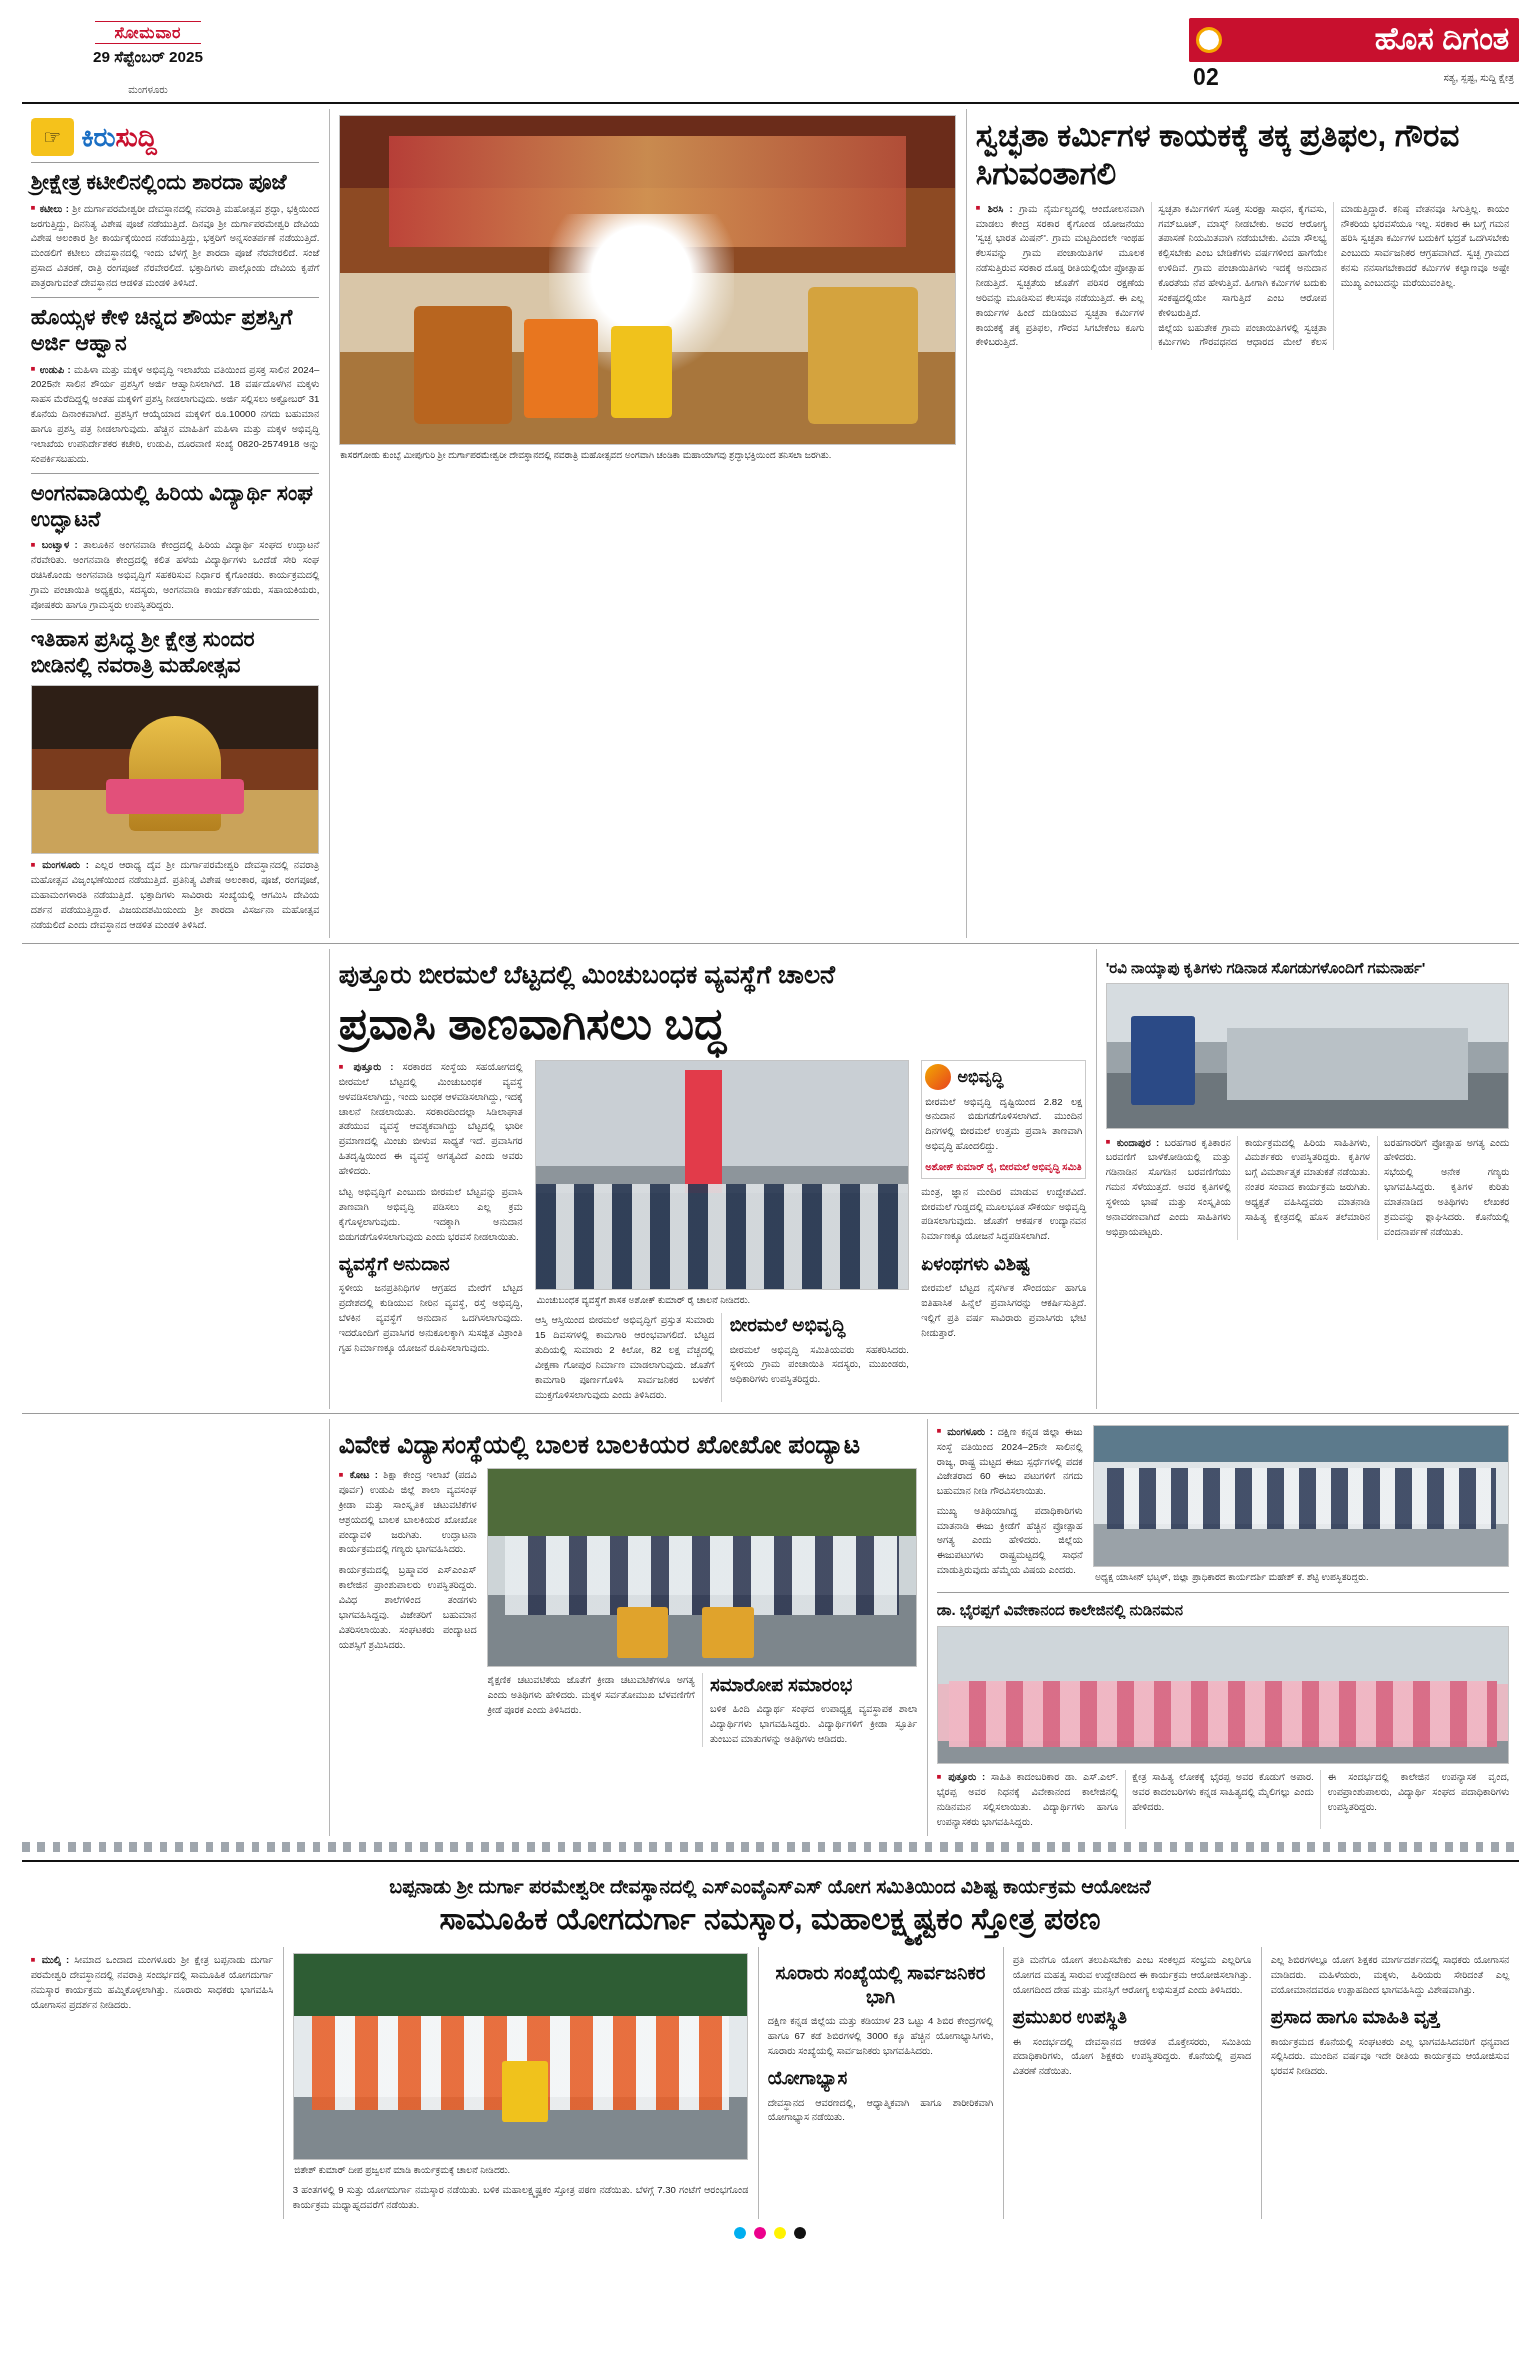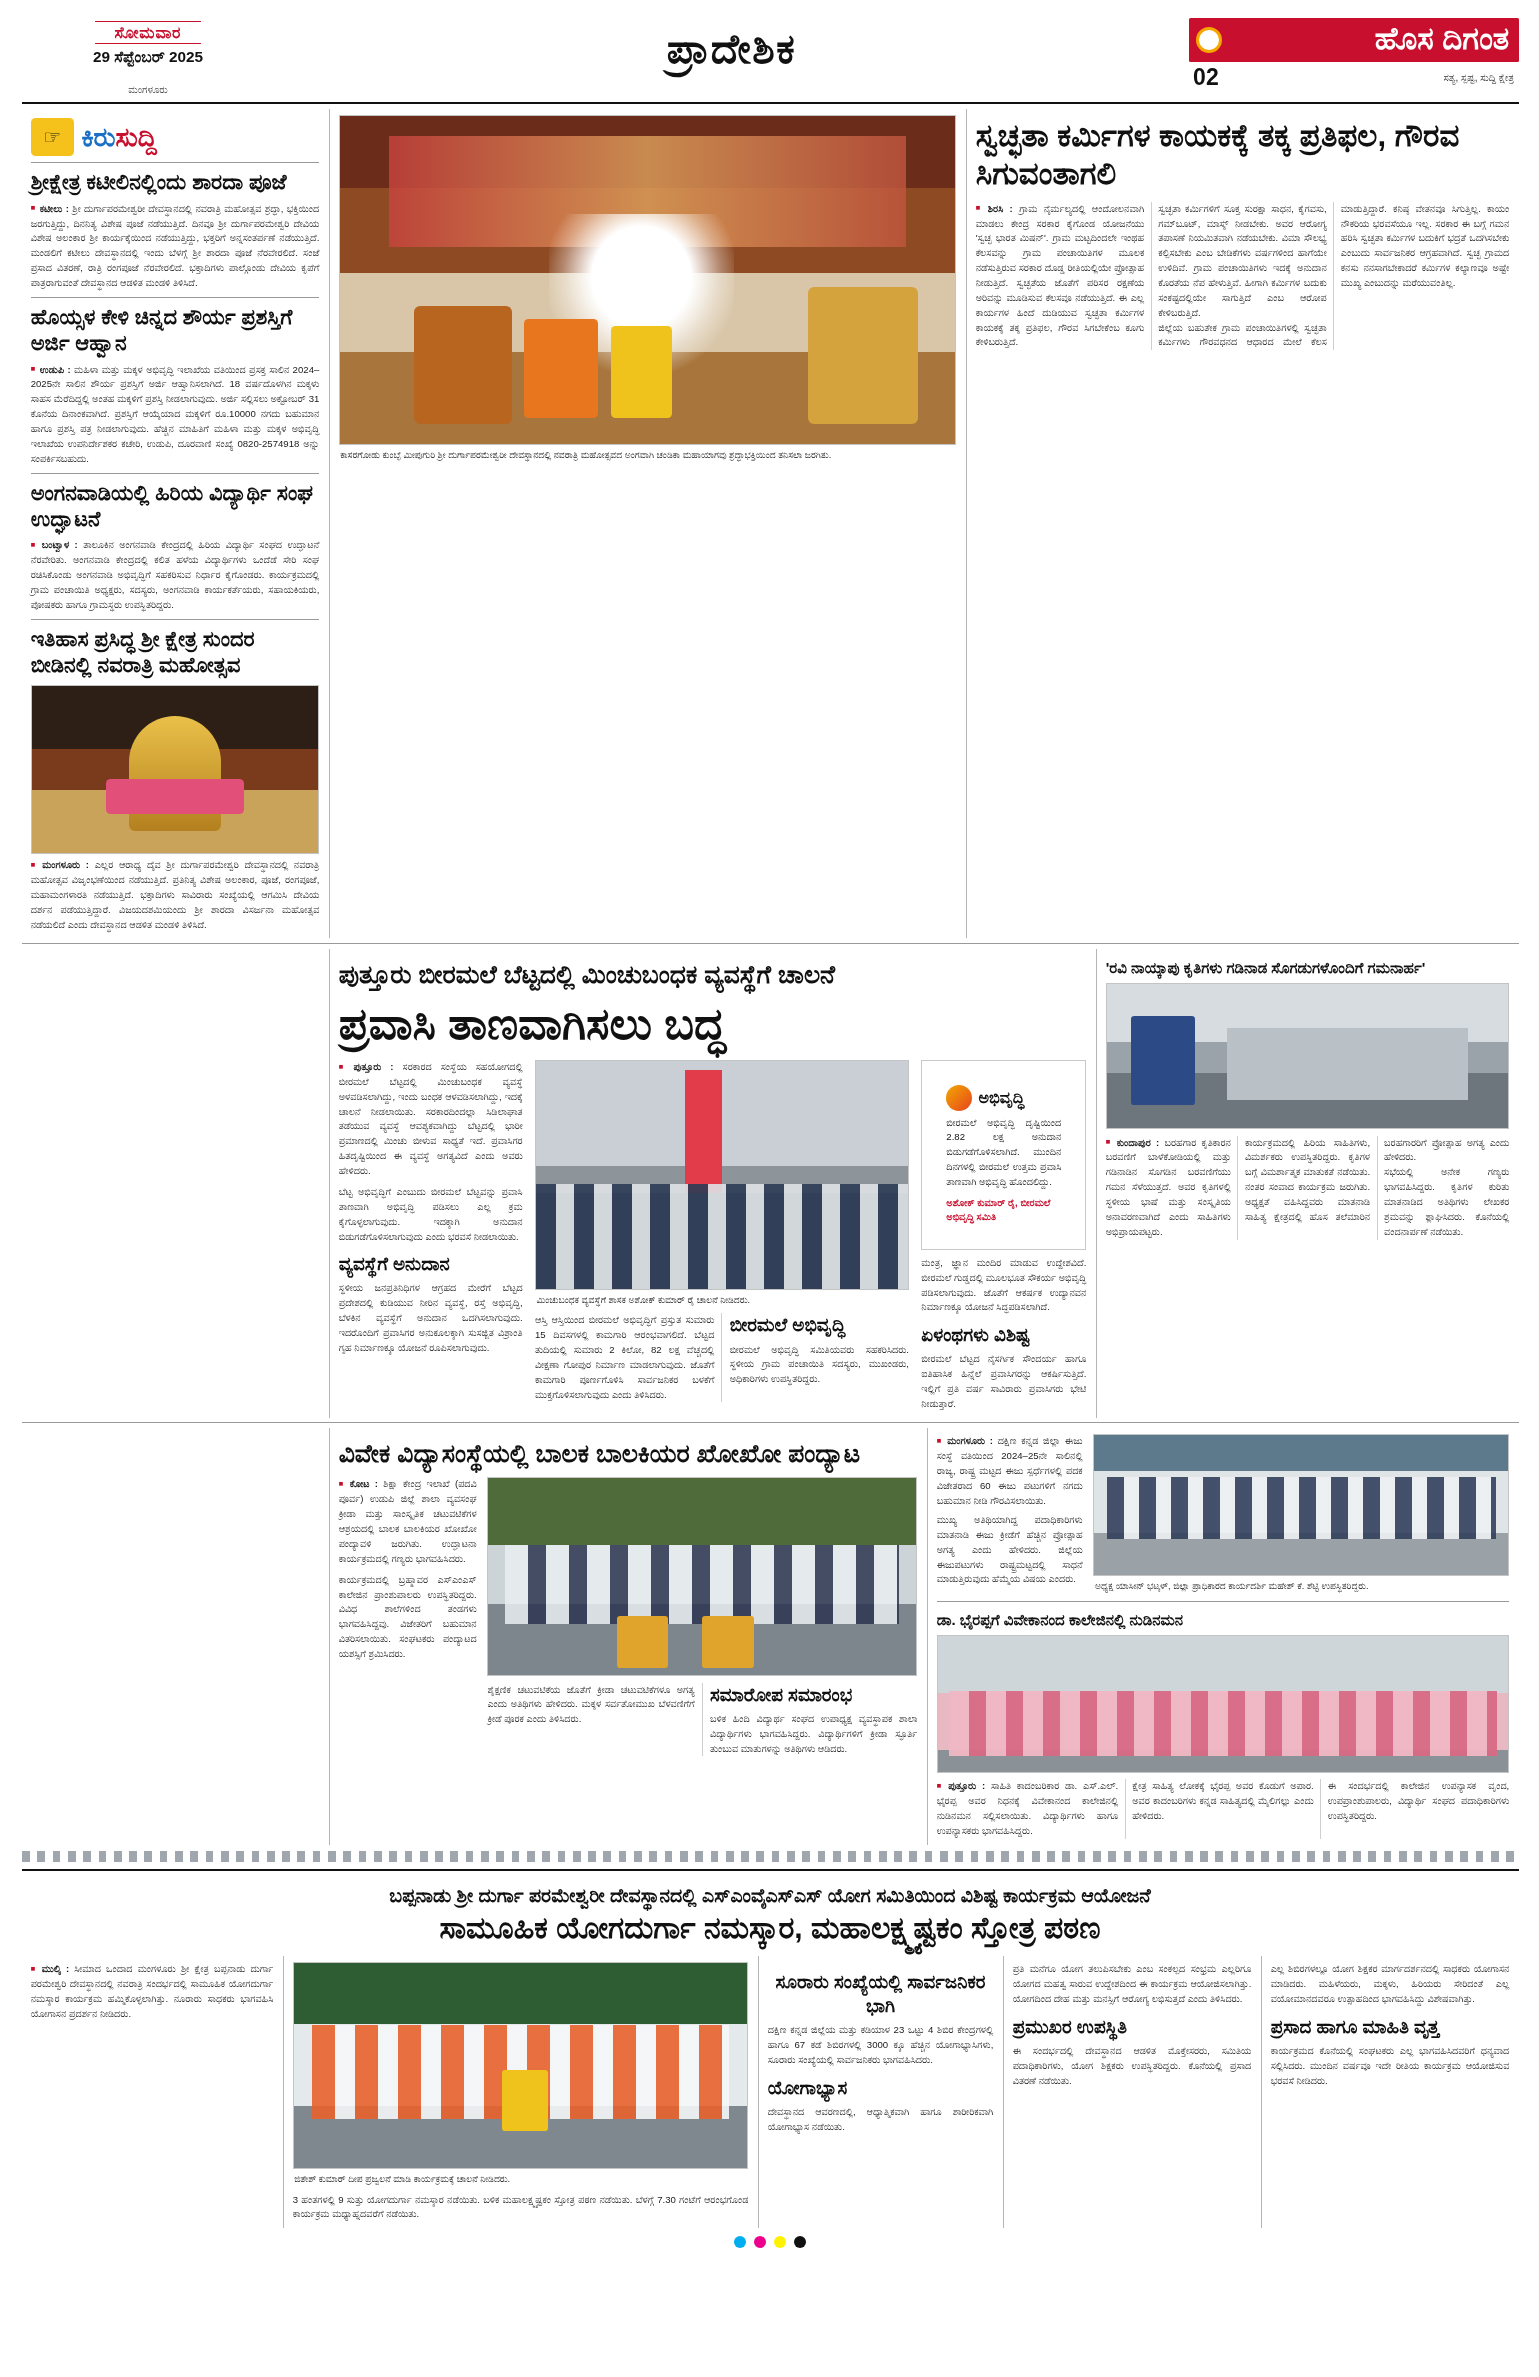--- a/index.html
+++ b/index.html
@@ -99,21 +99,21 @@
 
   h1.head-xl { font-size:31px; font-weight:bold; line-height:1.25; margin:1.5px 0 7.7px 0;}
   h1.head-huge { font-size:44px; font-weight:bold; line-height:1.2; margin:3.1px 0 9.2px 0;}
   h1.head-lg { font-size:25px; font-weight:bold; line-height:1.3; margin:3.1px 0 7.7px 0;}
   h1.head-md { font-size:15px; font-weight:bold; line-height:1.3; margin:3.1px 0 6.1px 0;}
 
   .cols2 { column-count:2; column-gap:15.3px; column-rule:0.8px solid #cfcfcf; }
   .cols3 { column-count:3; column-gap:14px; column-rule:0.8px solid #cfcfcf; }
 
   
-  .infobox { border:0.8px solid #c9c9c9; padding:24px; background:#fff; }
+  .infobox { border:0.8px solid #c9c9c9; padding:3px; background:#fff; }
   .ib-head { display:flex; align-items:center; gap:6.1px; margin-bottom:4.6px;}
   .ib-dot { width:26px; height:26px; border-radius:50%;
             background:linear-gradient(135deg,#f2a900,#e8431f); }
   .ib-title { font-size:16px; font-weight:bold; }
   .ib-text { font-size:9.6px; line-height:1.55; text-align:justify;}
   .ib-by { font-size:9.6px; line-height:1.5; color:#c8102e; font-weight:bold; margin-top:6.1px;}
 
   
   .feature-band { border-top:2.3px solid #111; margin-top:7.7px; padding-top:7.7px; }
   .feat-kicker { text-align:center; font-size:19px; font-weight:bold; margin:6.1px 0 3.1px 0;}
@@ -132,21 +132,20 @@
 <body>
 
 <div class="page">
 
   <div class="masthead">
     <div class="md-date">
       <div class="md-day">ಸೋಮವಾರ</div>
       <div class="md-date-line">29 ಸೆಪ್ಟೆಂಬರ್ 2025</div>
       <div class="md-place">ಮಂಗಳೂರು</div>
     </div>
-    <div class="md-title">ಪ್ರಾದೇಶಿಕ</div>
     <div class="md-brand">
       <div class="brand-bar">
         <span class="brand-gear"></span>
         <span>ಹೊಸ ದಿಗಂತ</span>
       </div>
       <div class="brand-sub">
         <span class="brand-pg">02</span>
         <span>ಸತ್ಯ, ಸ್ಪಷ್ಟ, ಸುದ್ದಿ ಕ್ಷೇತ್ರ</span>
       </div>
     </div>

